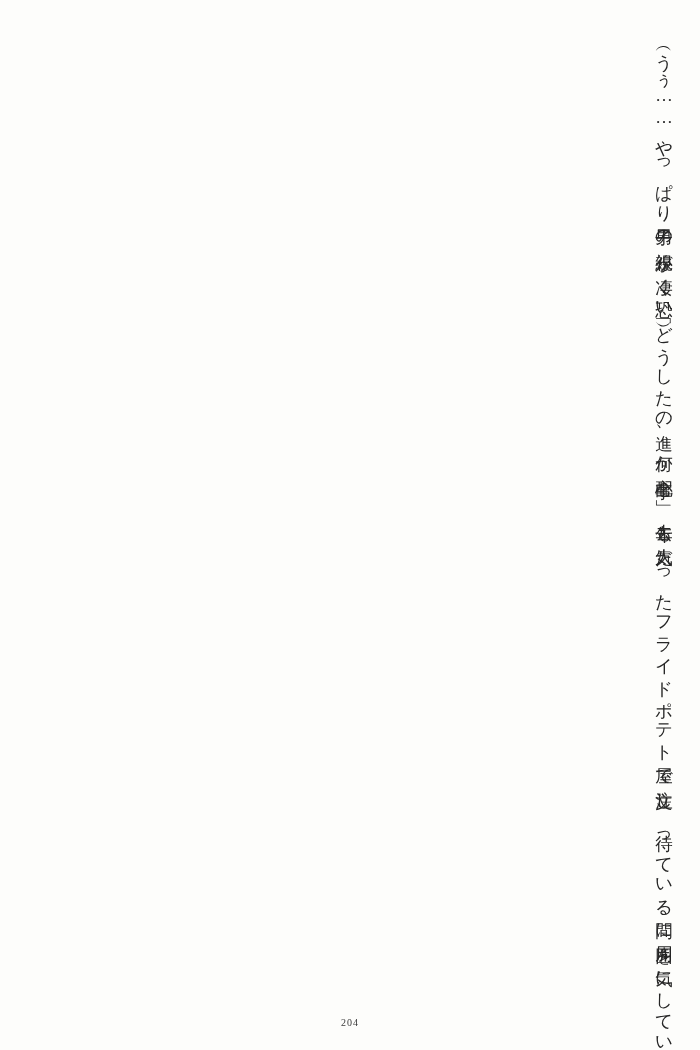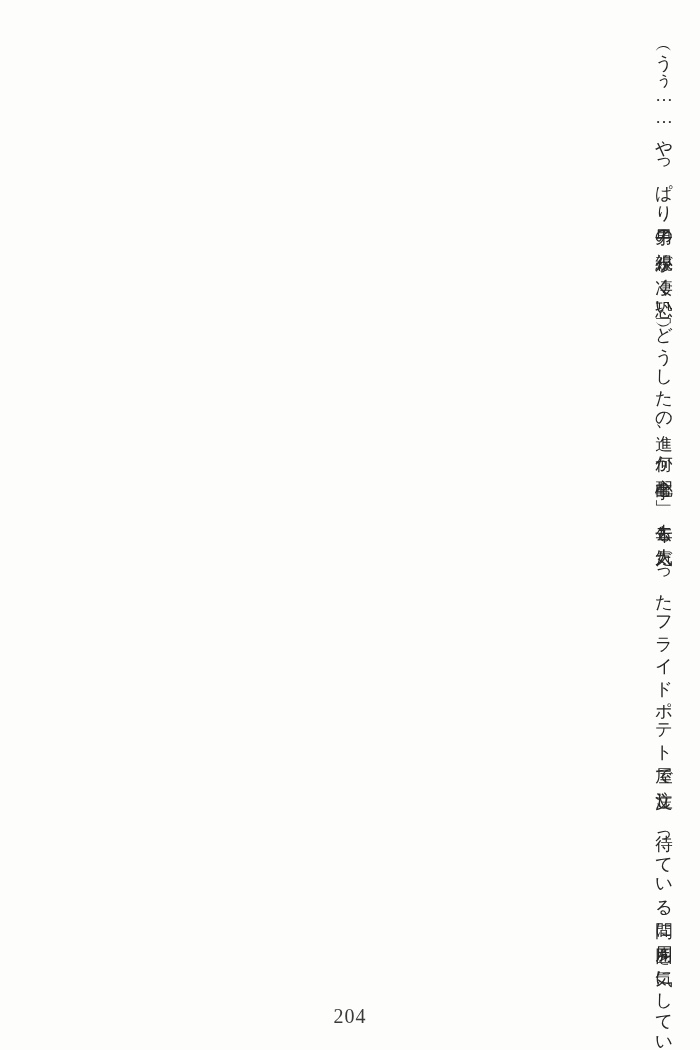--- a/index.html
+++ b/index.html
@@ -49,21 +49,21 @@
     margin-left: 7.5px;
     white-space: nowrap;
     font-family: "Liberation Serif", "DejaVu Serif", serif;
   }
   #page-number {
     position: absolute;
     bottom: 22px;
     left: 0;
     width: 700px;
     text-align: center;
-    font-size: 20px;
+    font-size: 10px;
     letter-spacing: 1px;
     color: #3a3a3a;
     font-family: "Liberation Serif", "DejaVu Serif", serif;
   }
 </style>
 </head>
 <body>
 
 <div id="page">
 

